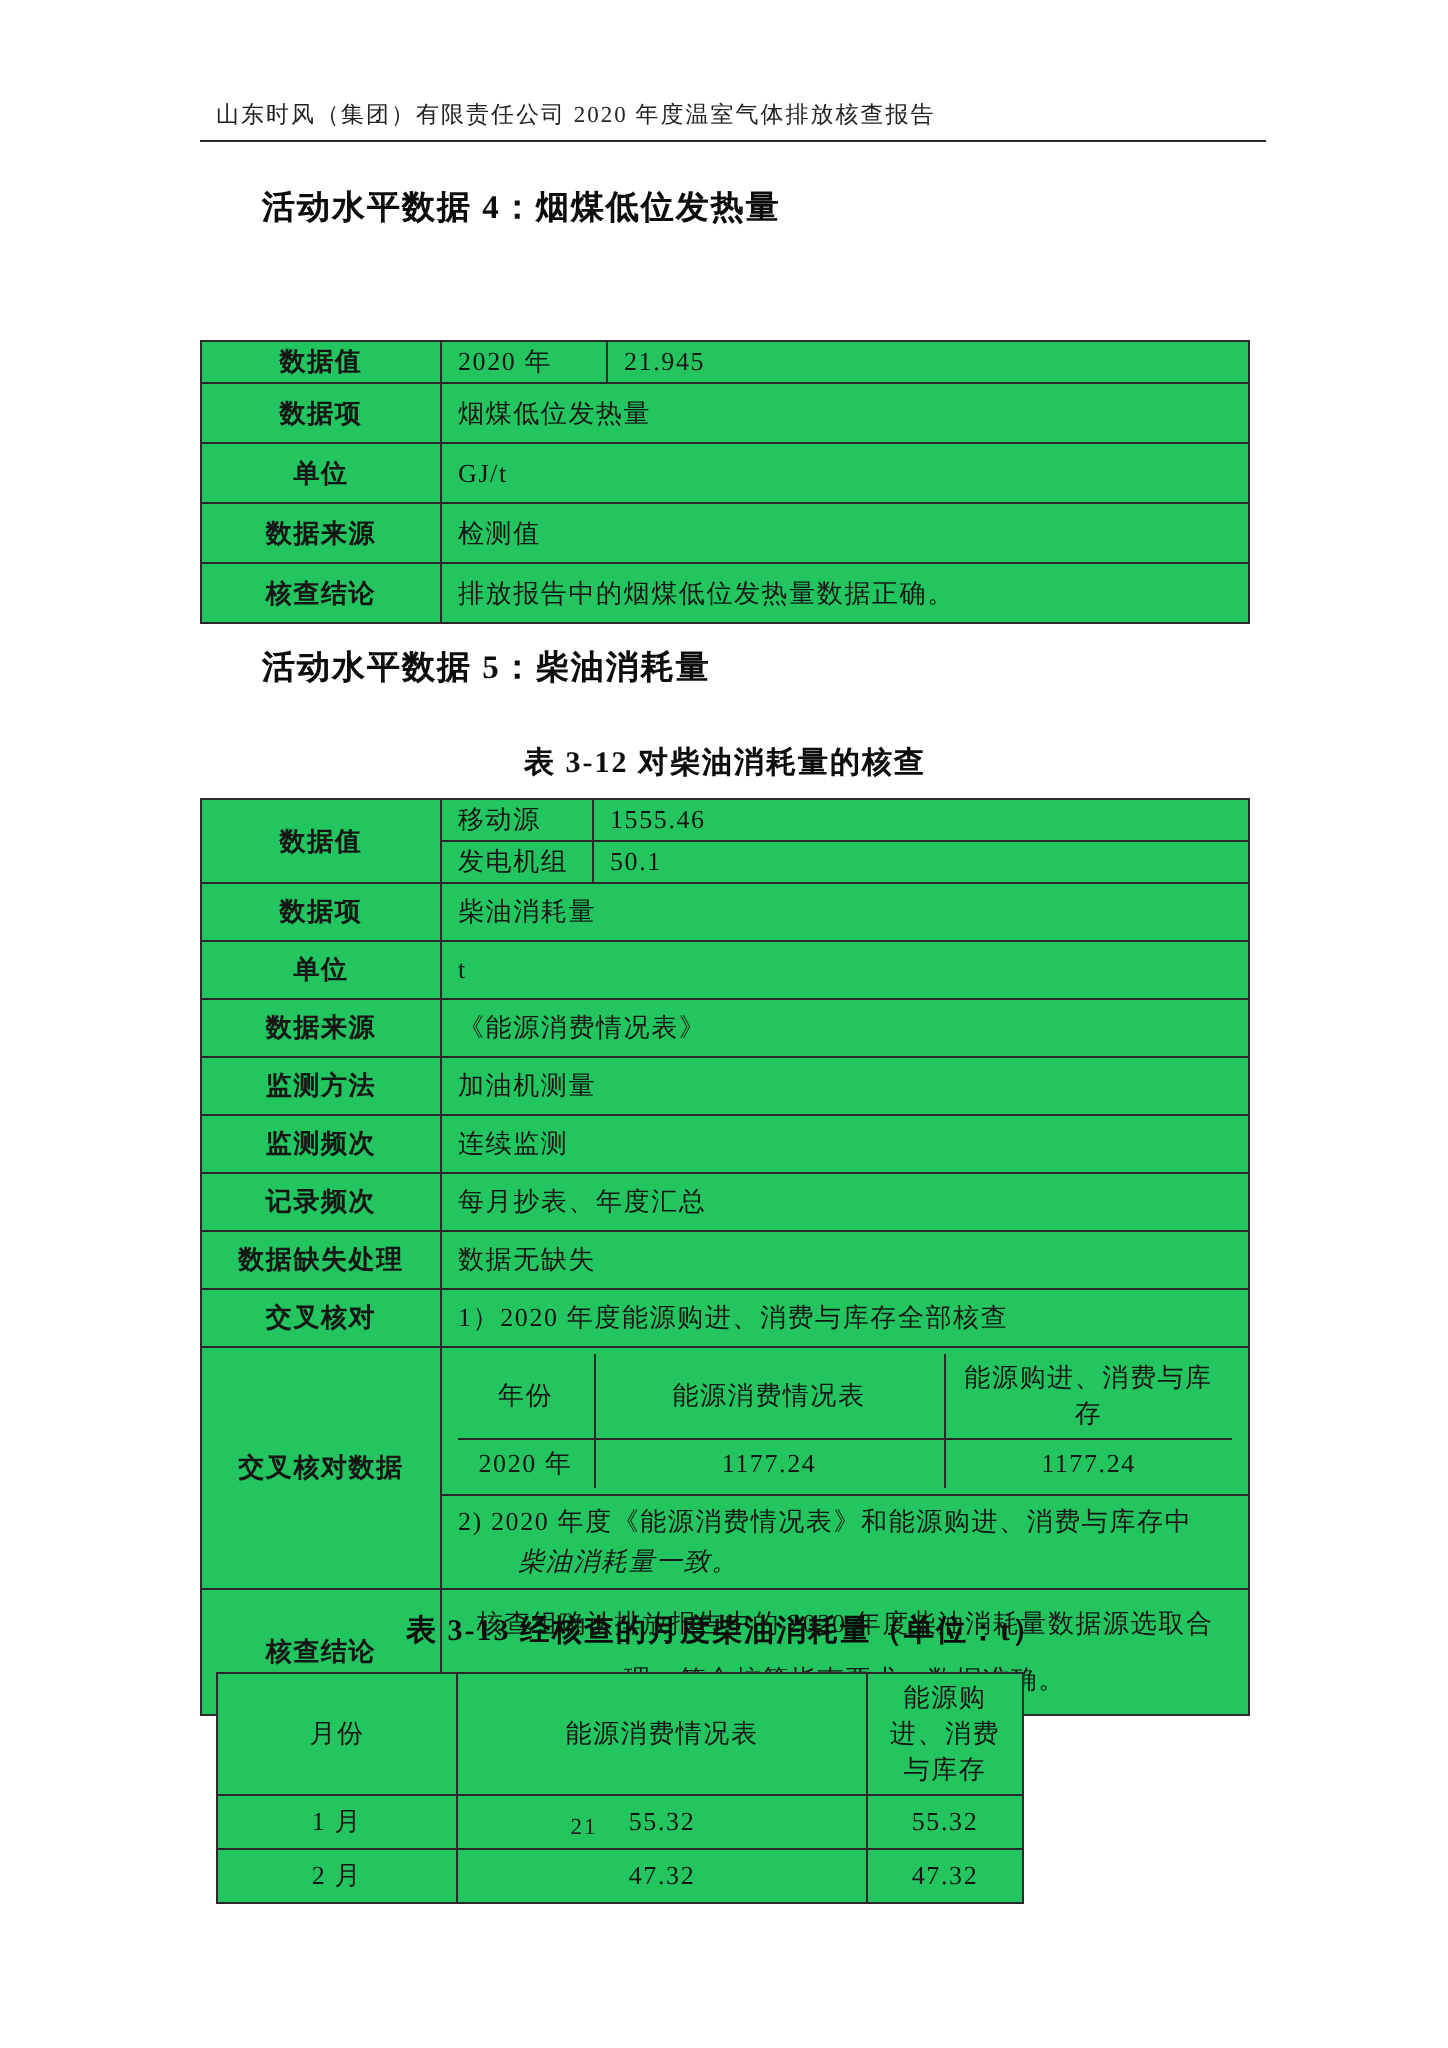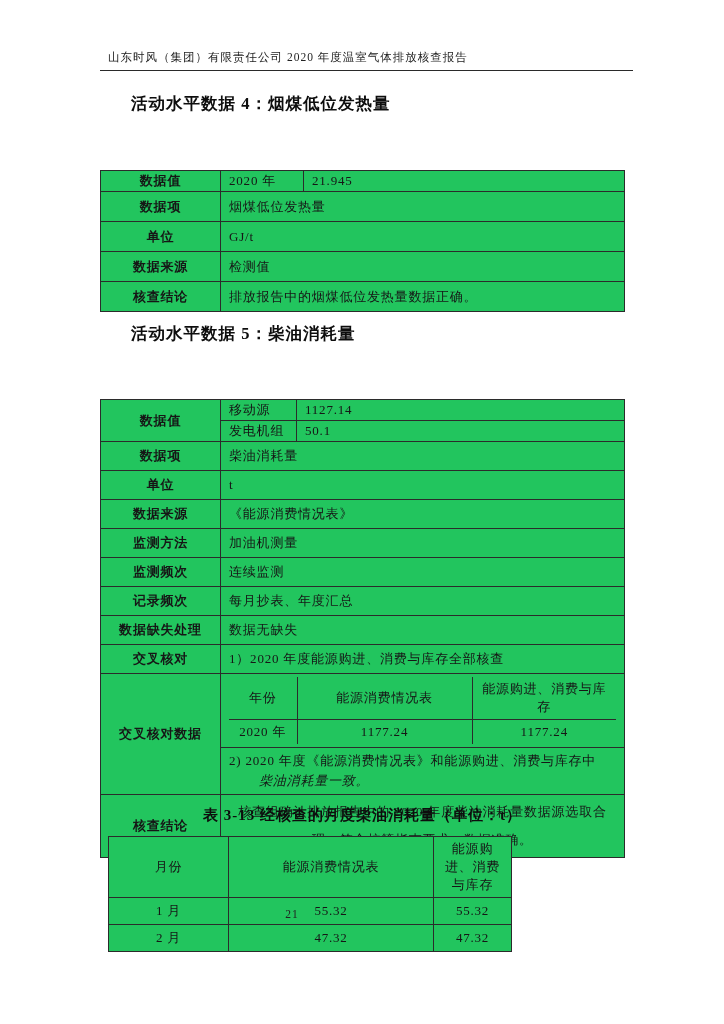--- a/index.html
+++ b/index.html
@@ -107,32 +107,33 @@
     </tr>
     <tr>
       <td class="lbl">核查结论</td>
       <td class="val" colspan="2">排放报告中的烟煤低位发热量数据正确。</td>
     </tr>
   </tbody>
     </table>
 
   <div class="section-heading sh5">活动水平数据 5：柴油消耗量</div>
 
+  <div class="table-caption cap12">表 3-12  对柴油消耗量的核查</div>
 
   <table class="vtable t12">
     <colgroup>
         <col style="width:120px">
         <col style="width:76px">
         <col>
       </colgroup>
     <tbody>
         <tr class="short">
       <td class="lbl" rowspan="2">数据值</td>
       <td class="val">移动源</td>
-      <td class="val">1127.14</td>
+      <td class="val">1555.46</td>
     </tr>
     <tr class="short">
       <td class="val">发电机组</td>
       <td class="val">50.1</td>
     </tr>
     <tr>
       <td class="lbl">数据项</td>
       <td class="val" colspan="2">柴油消耗量</td>
     </tr>
     <tr>

